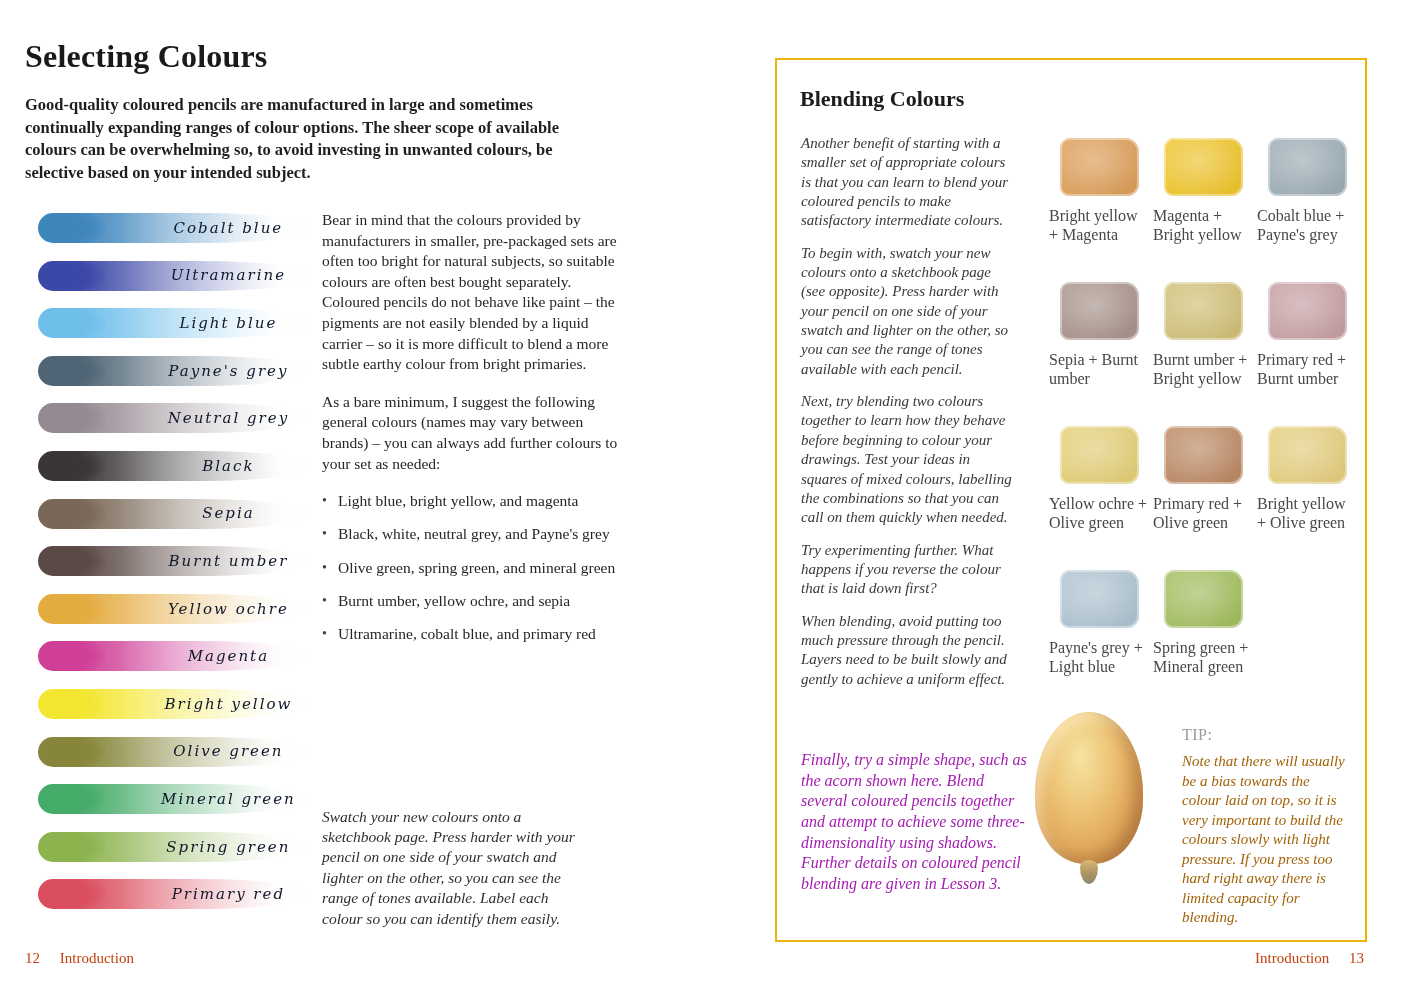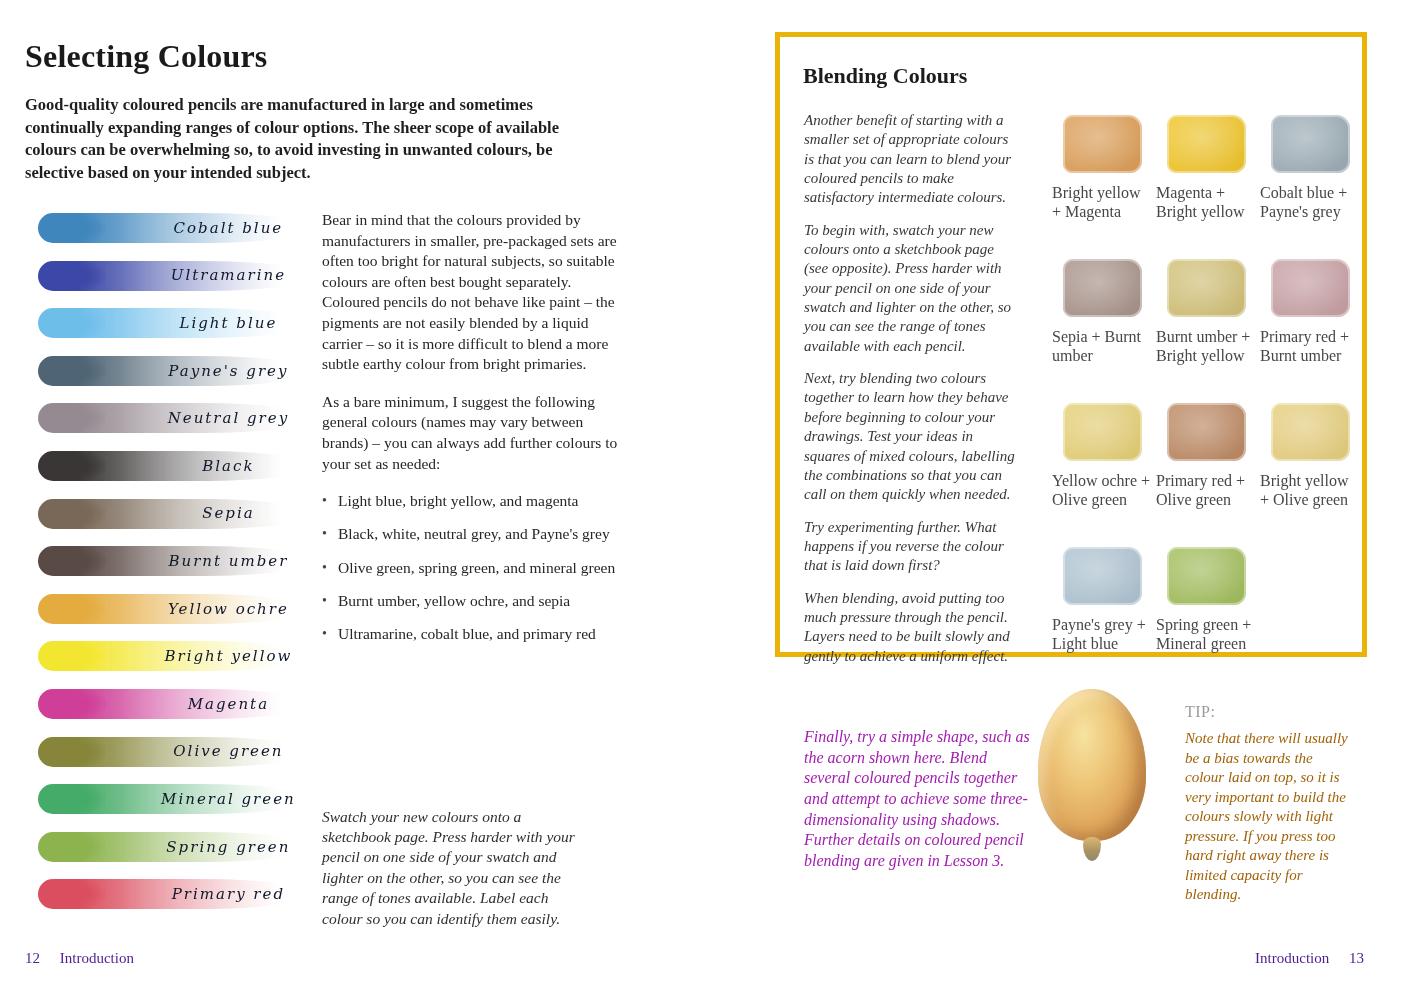--- a/index.html
+++ b/index.html
@@ -37,31 +37,31 @@
   }
   .body-col{position:absolute;left:322px;top:210px;width:302px;font-size:15.5px;line-height:1.33;color:#262626;}
   .body-col p{margin:0 0 17px 0;}
   .bullets{margin-top:2px;}
   .bullet-item{display:flex;margin:0 0 12.5px 0;}
   .bullet-dot{width:16px;flex:none;color:#444;font-size:14px;line-height:1.45;}
   .caption{
     position:absolute;left:322px;top:791px;width:262px;font-style:italic;
     font-size:15.5px;line-height:1.32;color:#2f2f2f;
   }
-  .footer{position:absolute;top:950px;font-size:15px;color:#4c1d95;}
+  .footer{position:absolute;top:950px;font-size:15px;color:#c2410c;}
   .footer-left{left:25px;}
   .footer-right{right:48px;}
   .footer .pgnum{display:inline-block;}
   .footer .sect{display:inline-block;margin-left:16px;}
   .footer-right .sect{margin-left:0;margin-right:16px;}
 
   
   .right-box{
-    position:absolute;left:775px;top:32px;width:592px;height:625px;
-    border:5px solid #eab308;background:#fff;box-sizing:border-box;
+    position:absolute;left:775px;top:58px;width:592px;height:884px;
+    border:2px solid #eab308;background:#fff;box-sizing:border-box;
   }
   .blend-title{
     position:absolute;left:23px;top:26px;font-size:22px;font-weight:700;
     color:#1c1c1c;margin:0;
   }
   .blend-col{
     position:absolute;left:24px;top:74px;width:214px;font-style:italic;
     font-size:15px;line-height:1.29;color:#383838;
   }
   .blend-col p{margin:0 0 13px 0;}
@@ -142,26 +142,26 @@
   </div>
   <div class="swatch-row">
     <div class="stroke" style="--c: #4d3b36;"></div>
     <span class="swatch-label">Burnt umber</span>
   </div>
   <div class="swatch-row">
     <div class="stroke" style="--c: #e2a42f;"></div>
     <span class="swatch-label">Yellow ochre</span>
   </div>
   <div class="swatch-row">
+    <div class="stroke" style="--c: #cb2f8f;"></div>
+    <span class="swatch-label">Magenta</span>
+  </div>
+  <div class="swatch-row">
     <div class="stroke" style="--c: #f2e41f;"></div>
     <span class="swatch-label">Bright yellow</span>
-  </div>
-  <div class="swatch-row">
-    <div class="stroke" style="--c: #cb2f8f;"></div>
-    <span class="swatch-label">Magenta</span>
   </div>
   <div class="swatch-row">
     <div class="stroke" style="--c: #7c7b2a;"></div>
     <span class="swatch-label">Olive green</span>
   </div>
   <div class="swatch-row">
     <div class="stroke" style="--c: #36a45c;"></div>
     <span class="swatch-label">Mineral green</span>
   </div>
   <div class="swatch-row">

